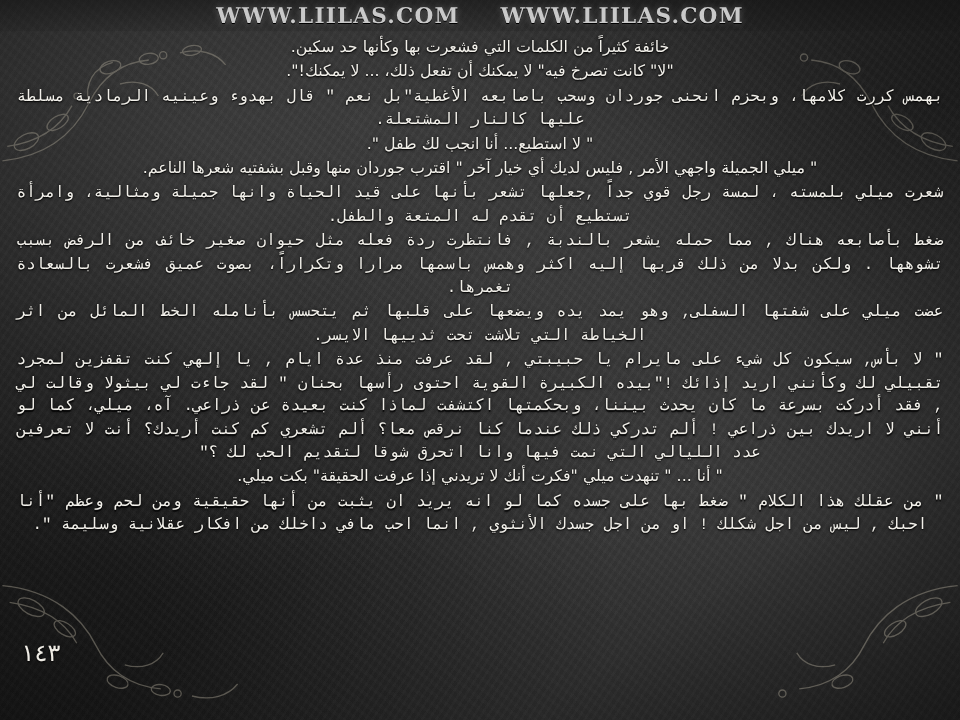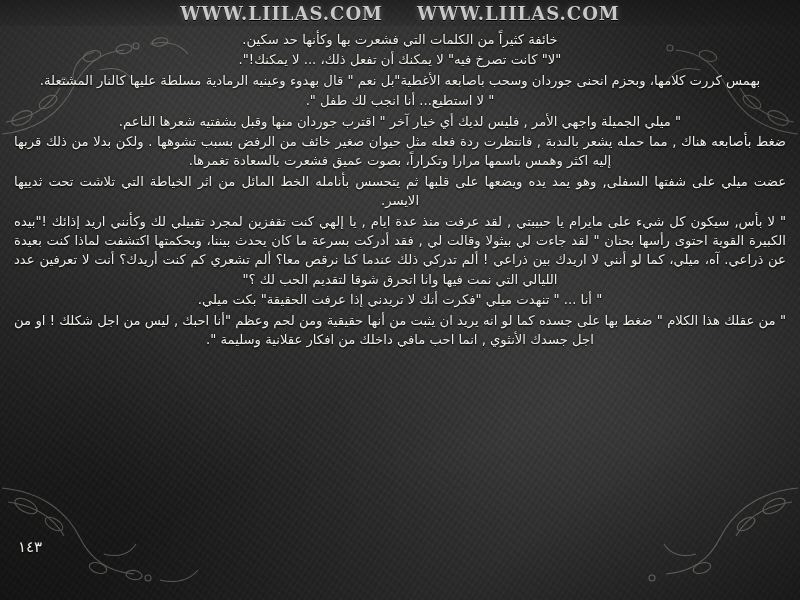--- a/index.html
+++ b/index.html
@@ -100,32 +100,33 @@
     line-height: 19.4px;
     text-shadow: 0 1px 1px rgba(0,0,0,0.9), 0 0 3px rgba(0,0,0,0.7);
   }
   #text-body p {
     margin: 0 0 1px 0;
     white-space: normal;
   }
   .p-just {
     text-align: justify;
     text-align-last: center;
+    font-family: Liberation Mono, monospace;
   }
 
   
   #page-number {
     position: absolute;
     left: 18px;
     bottom: 44px;
     z-index: 5;
     direction: rtl;
     color: #efece5;
     font-family: "DejaVu Sans", sans-serif;
-    font-size: 15px;
+    font-size: 20px;
     letter-spacing: 1px;
     text-shadow: 0 1px 2px rgba(0,0,0,0.95);
   }
 </style>
 </head>
 <body>
 
 <div id="page">
 
   <div class="banner">
@@ -184,20 +185,21 @@
       <path d="M104 46 C118 42 130 46 136 56"></path>
     </g>
   </svg>
 
   <div id="text-body">
     <p>خائفة كثيراً من الكلمات التي فشعرت بها وكأنها حد سكين.</p>
     <p>"لا" كانت تصرخ فيه" لا يمكنك أن تفعل ذلك، ... لا يمكنك!".</p>
     <p class="p-just">بهمس كررت كلامها، وبحزم انحنى جوردان وسحب باصابعه الأغطية"بل نعم " قال بهدوء وعينيه الرمادية مسلطة عليها كالنار المشتعلة.</p>
     <p>" لا استطيع... أنا انجب لك طفل ".</p>
     <p>" ميلي الجميلة واجهي الأمر , فليس لديك أي خيار آخر " اقترب جوردان منها وقبل بشفتيه شعرها الناعم.</p>
+    <p class="p-just">شعرت ميلي بلمسته ، لمسة رجل قوي جداً ,جعلها تشعر بأنها على قيد الحياة وانها جميلة ومثالية، وامرأة تستطيع أن تقدم له المتعة والطفل.</p>
     <p class="p-just">ضغط بأصابعه هناك , مما حمله يشعر بالندبة , فانتظرت ردة فعله مثل حيوان صغير خائف من الرفض بسبب تشوهها . ولكن بدلا من ذلك قربها إليه اكثر وهمس باسمها مرارا وتكراراً، بصوت عميق فشعرت بالسعادة تغمرها.</p>
     <p class="p-just">عضت ميلي على شفتها السفلى, وهو يمد يده ويضعها على قلبها ثم يتحسس بأنامله الخط المائل من اثر الخياطة التي تلاشت تحت ثدييها الايسر.</p>
     <p class="p-just">" لا بأس, سيكون كل شيء على مايرام يا حبيبتي , لقد عرفت منذ عدة ايام , يا إلهي كنت تقفزين لمجرد تقبيلي لك وكأنني اريد إذائك !"بيده الكبيرة القوية احتوى رأسها بحنان " لقد جاءت لي بيثولا وقالت لي , فقد أدركت بسرعة ما كان يحدث بيننا، وبحكمتها اكتشفت لماذا كنت بعيدة عن ذراعي. آه، ميلي، كما لو أنني لا اريدك بين ذراعي ! ألم تدركي ذلك عندما كنا نرقص معا؟ ألم تشعري كم كنت أريدك؟ أنت لا تعرفين عدد الليالي التي نمت فيها وانا اتحرق شوقا لتقديم الحب لك ؟"</p>
     <p>" أنا ... " تنهدت ميلي "فكرت أنك لا تريدني إذا عرفت الحقيقة" بكت ميلي.</p>
     <p class="p-just">" من عقلك هذا الكلام " ضغط بها على جسده كما لو انه يريد ان يثبت من أنها حقيقية ومن لحم وعظم "أنا احبك , ليس من اجل شكلك ! او من اجل جسدك الأنثوي , انما احب مافي داخلك من افكار عقلانية وسليمة ".</p>
   </div>
 
   <div id="page-number">١٤٣</div>
 
 </div>

